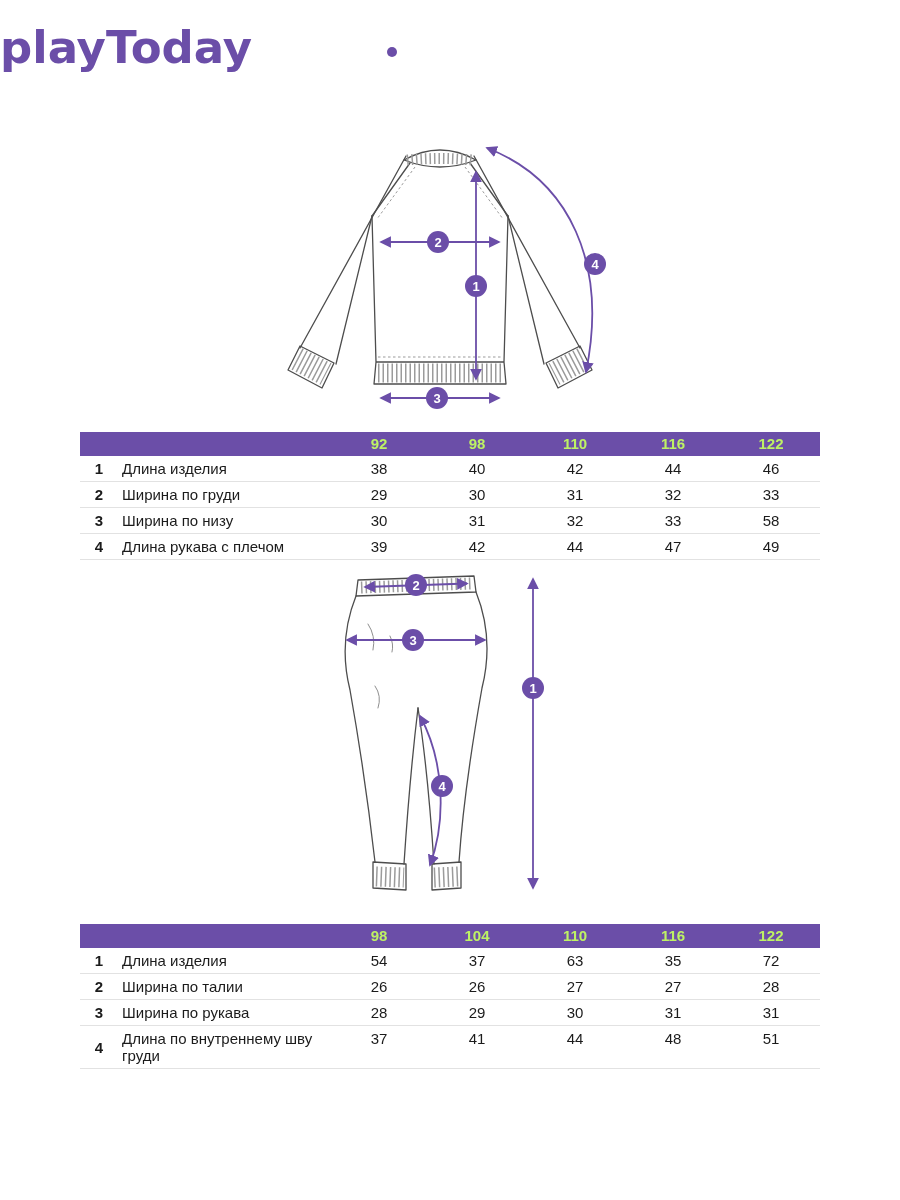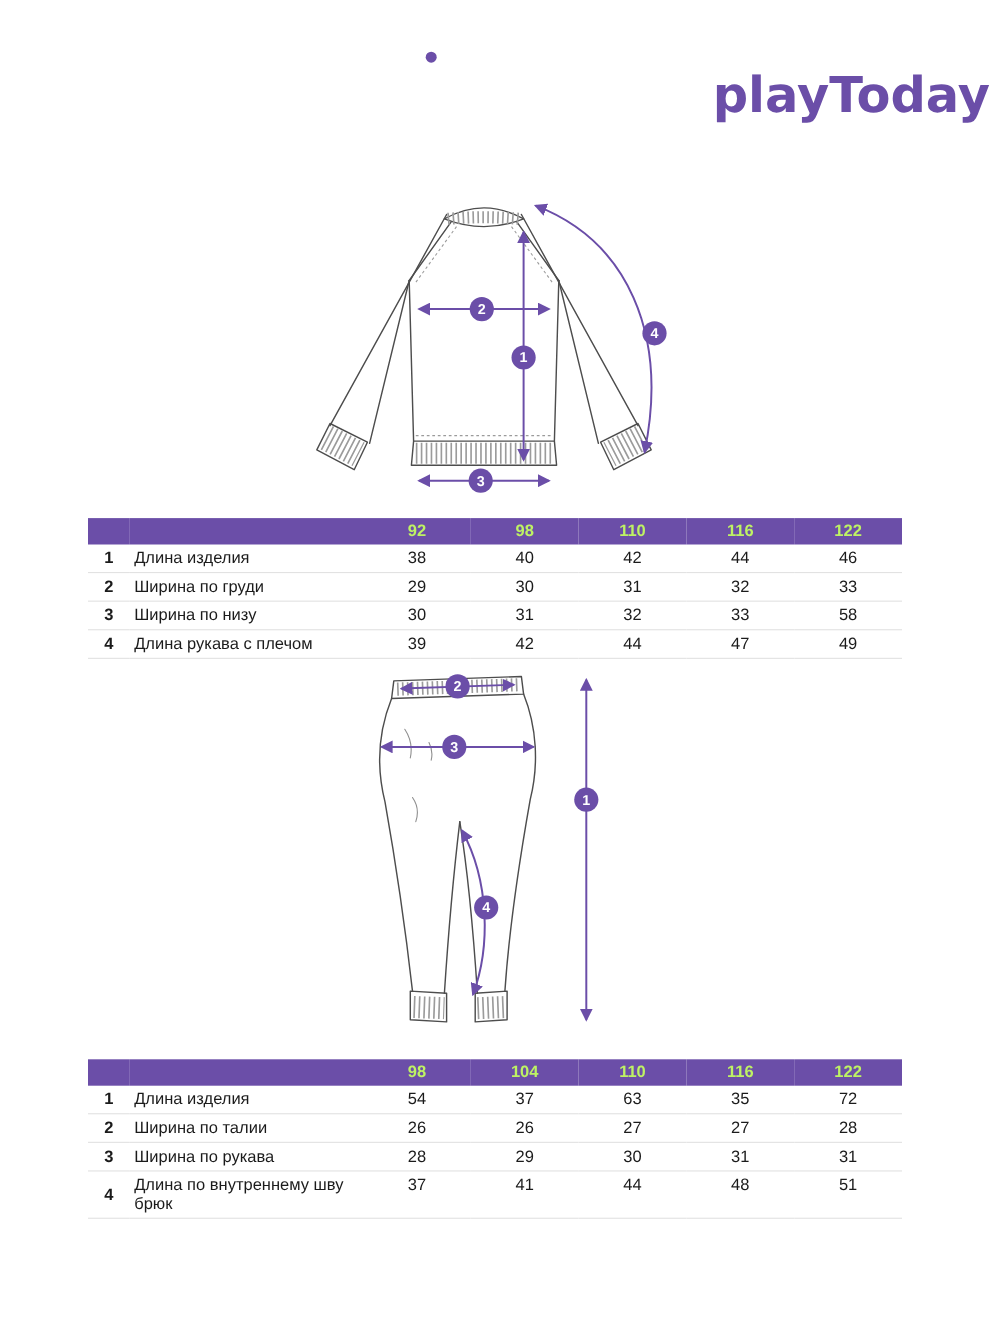--- a/index.html
+++ b/index.html
@@ -1,19 +1,19 @@
 <!DOCTYPE html>
 <html><head>
 <meta charset="utf-8">
 <style>
   html,body { margin:0; padding:0; background:#ffffff; }
   body { width:900px; height:1200px; font-family:"Liberation Sans", sans-serif; }
   .page { position:relative; width:900px; height:1200px; overflow:hidden; background:#fff; }
 
-  .logo { padding-top:60px; text-align:right; }
+  .logo { padding-top:21px; text-align:left; }
   .logo-text {
     position:relative; display:inline-block;
     font-family:"DejaVu Sans", sans-serif;
     font-weight:bold; font-size:45px; color:#6B4EA8; letter-spacing:0px;
   }
   .logo-dot {
     position:absolute; left:43%; top:47px;
     width:10px; height:10px; border-radius:50%; background:#6B4EA8;
   }
 
@@ -238,21 +238,21 @@
         <td class="num">3</td>
         <td class="label">Ширина по рукава</td>
         <td class="val">28</td>
         <td class="val">29</td>
         <td class="val">30</td>
         <td class="val">31</td>
         <td class="val">31</td>
       </tr>
       <tr>
         <td class="num">4</td>
-        <td class="label">Длина по внутреннему шву брюк</td>
+        <td class="label">Длина по внутреннему шву груди</td>
         <td class="val">37</td>
         <td class="val">41</td>
         <td class="val">44</td>
         <td class="val">48</td>
         <td class="val">51</td>
       </tr>
     </tbody>
   </table>
 
 </div>

